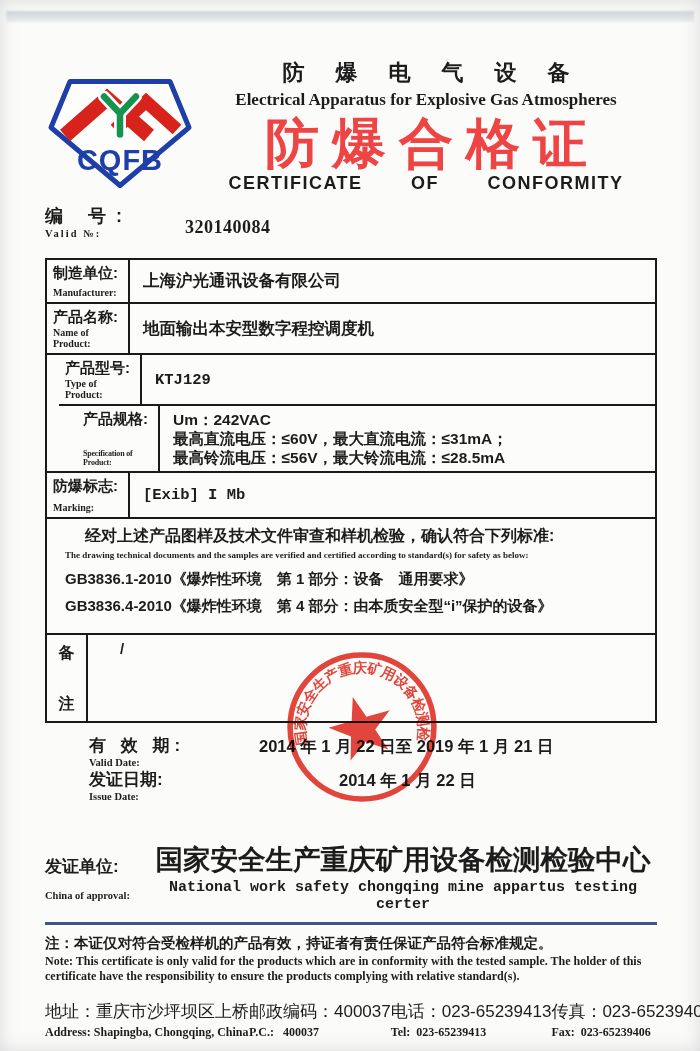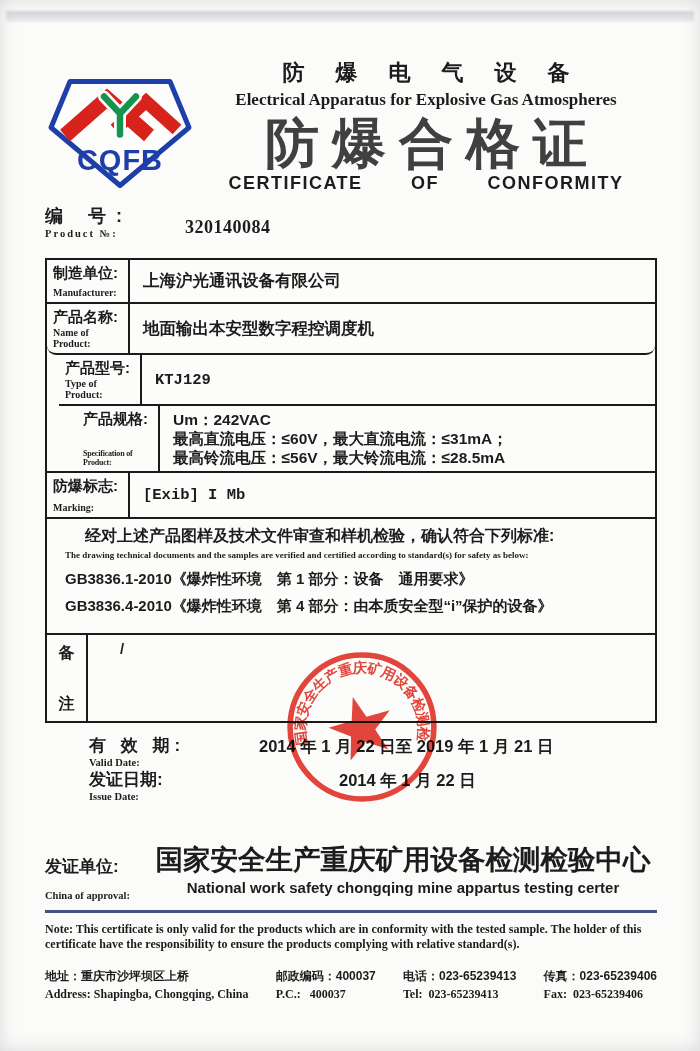--- a/index.html
+++ b/index.html
@@ -16,21 +16,21 @@
   }
   .content { position:absolute; left:45px; top:50px; width:612px; }
 
   
   .header { display:flex; align-items:flex-start; }
   .logo-box { width:150px; height:128px; margin-top:16px; flex:0 0 auto; }
   .titles { flex:1; text-align:center; padding-top:8px; }
   .title-cn { font-size:22px; font-weight:bold; white-space:nowrap; }
   .spread { display:inline-block; letter-spacing:31px; margin-right:-31px; white-space:nowrap; }
   .title-en { font-size:17px; font-weight:bold; font-family:"Liberation Serif", serif; margin-top:2px; }
-  .cert-cn { font-size:54px; font-weight:900; color:#404040; margin-top:6px; line-height:1.0;
+  .cert-cn { font-size:54px; font-weight:900; color:#ef4444; margin-top:6px; line-height:1.0;
              font-family:"Liberation Sans", sans-serif; }
   .spread-sm { display:inline-block; letter-spacing:13px; margin-right:-13px; white-space:nowrap; }
   .cert-en { font-size:18px; font-weight:bold; letter-spacing:1.5px; word-spacing:42px; margin-top:3px; }
 
   
   .serial { display:flex; margin-top:10px; }
   .serial-labels { width:108px; }
   .serial-cn { font-size:18px; font-weight:bold; letter-spacing:10px; }
   .serial-en { font-size:10.5px; font-weight:bold; font-family:"Liberation Serif", serif; letter-spacing:2px; }
   .serial-value { font-size:18px; font-weight:bold; font-family:"Liberation Serif", serif;
@@ -41,21 +41,21 @@
   .trow { display:flex; border-bottom:2px solid #1a1a1a; }
   .tlabel { width:83px; flex:0 0 auto; border-right:2px solid #1a1a1a; padding:4px 4px 4px 6px;
             display:flex; flex-direction:column; justify-content:space-between; }
   .lcn { font-size:15px; font-weight:bold; }
   .len { font-size:10px; font-weight:bold; font-family:"Liberation Serif", serif; }
   .len-tiny { font-size:8px; letter-spacing:-.2px; }
   .tvalue { flex:1; padding:4px 6px 4px 13px; display:flex; flex-direction:column; justify-content:center;
             font-size:16.5px; font-weight:bold; }
   .mono-ish { font-family:"Liberation Mono", monospace; font-size:15.5px;border-radius:17px; }
   .spec-line { font-size:15.5px; font-weight:bold; line-height:1.23; }
-  .r1 { min-height:44px; } .r2 { min-height:44px;border-radius:9px; } .r3 { min-height:46px;margin-left:12px; }
+  .r1 { min-height:44px; } .r2 { min-height:44px; } .r3 { min-height:46px;margin-left:12px; }
   .r4 { min-height:62px;padding-left:30px; } .r5 { min-height:46px; }
 
   .standards { border-bottom:2px solid #1a1a1a; padding:7px 8px 10px 8px; min-height:116px; }
   .std-cn { font-size:16px; font-weight:bold; text-indent:30px; }
   .std-en { font-size:9px; font-weight:bold; font-family:"Liberation Serif", serif; margin:3px 0 5px 10px; }
   .std-item { font-size:15px; font-weight:bold; margin-left:10px; line-height:1.8; }
 
   .remark { display:flex; min-height:86px; }
   .remark-label { width:41px; flex:0 0 auto; border-right:2px solid #1a1a1a;
                   display:flex; flex-direction:column; justify-content:space-between; align-items:center;
@@ -76,33 +76,33 @@
   .stamp { position:absolute; left:283px; top:648px; width:158px; height:158px;
            opacity:.9; mix-blend-mode:multiply; pointer-events:none; }
 
   
   .approval { display:flex; margin-top:40px; }
   .alabels { width:104px; flex:0 0 auto; padding-top:13px; }
   .acn { font-size:17px; font-weight:bold; }
   .aen { font-size:10.5px; font-weight:bold; font-family:"Liberation Serif", serif; margin-top:12px; }
   .avalue { flex:1; text-align:center; }
   .avalue-cn { font-size:27.5px; font-weight:bold; white-space:nowrap; }
-  .avalue-en { font-size:15px; font-weight:bold; font-family:Liberation Sans, sans-serif; margin-top:1px; }
+  .avalue-en { font-size:15px; font-weight:bold; font-family:Liberation Mono, monospace; margin-top:1px; }
 
   .divider { height:2.5px; background:#42528c; margin-top:9px; }
 
   
   .note { margin-top:9px; }
   .note-cn { font-size:14.5px; font-weight:bold; }
   .note-en { font-size:12px; font-weight:bold; font-family:"Liberation Serif", serif; line-height:1.3; margin-top:1px; }
 
   
   .contact { margin-top:15px; display:flex; justify-content:space-between; }
   .ccol { display:flex; flex-direction:column; gap:2px; }
-  .cline-cn { font-size:12px; font-weight:bold; white-space:nowrap; }
+  .cline-cn { font-size:17px; font-weight:normal; white-space:nowrap; }
   .cline-en { font-size:12px; font-weight:bold; font-family:"Liberation Serif", serif; white-space:nowrap; }
 </style>
 </head>
 <body>
 
 <div class="page">
   <div class="scan-band-top"></div>
 
   <div class="content">
 
@@ -121,21 +121,21 @@
         <div class="title-cn"><span class="spread">防爆电气设备</span></div>
         <div class="title-en">Electrical Apparatus for Explosive Gas Atmospheres</div>
         <div class="cert-cn"><span class="spread-sm">防爆合格证</span></div>
         <div class="cert-en">CERTIFICATE OF CONFORMITY</div>
       </div>
     </div>
 
     <div class="serial">
       <div class="serial-labels">
         <div class="serial-cn">编 号:</div>
-        <div class="serial-en">Product №:</div>
+        <div class="serial-en">Valid №:</div>
       </div>
       <div class="serial-value">320140084</div>
     </div>
 
     <div class="cert-table">
 
       <div class="trow r1">
         <div class="tlabel">
           <div class="lcn">制造单位:</div>
           <div class="len">Manufacturer:</div>
@@ -219,20 +219,21 @@
       </div>
       <div class="avalue">
         <div class="avalue-cn">国家安全生产重庆矿用设备检测检验中心</div>
         <div class="avalue-en">National work safety chongqing mine appartus testing certer</div>
       </div>
     </div>
 
     <div class="divider"></div>
 
     <div class="note">
+      <div class="note-cn">注：本证仅对符合受检样机的产品有效，持证者有责任保证产品符合标准规定。</div>
       <div class="note-en">Note: This certificate is only valid for the products which are in conformity with the tested sample. The holder of this certificate have the responsibility to ensure the products complying with relative standard(s).</div>
     </div>
 
     <div class="contact">
       <div class="ccol">
         <div class="cline-cn"><span>地址：</span><span>重庆市沙坪坝区上桥</span></div>
         <div class="cline-en"><span>Address:</span> <span>Shapingba, Chongqing, China</span></div>
       </div>
       <div class="ccol">
         <div class="cline-cn"><span>邮政编码：</span><span>400037</span></div>

